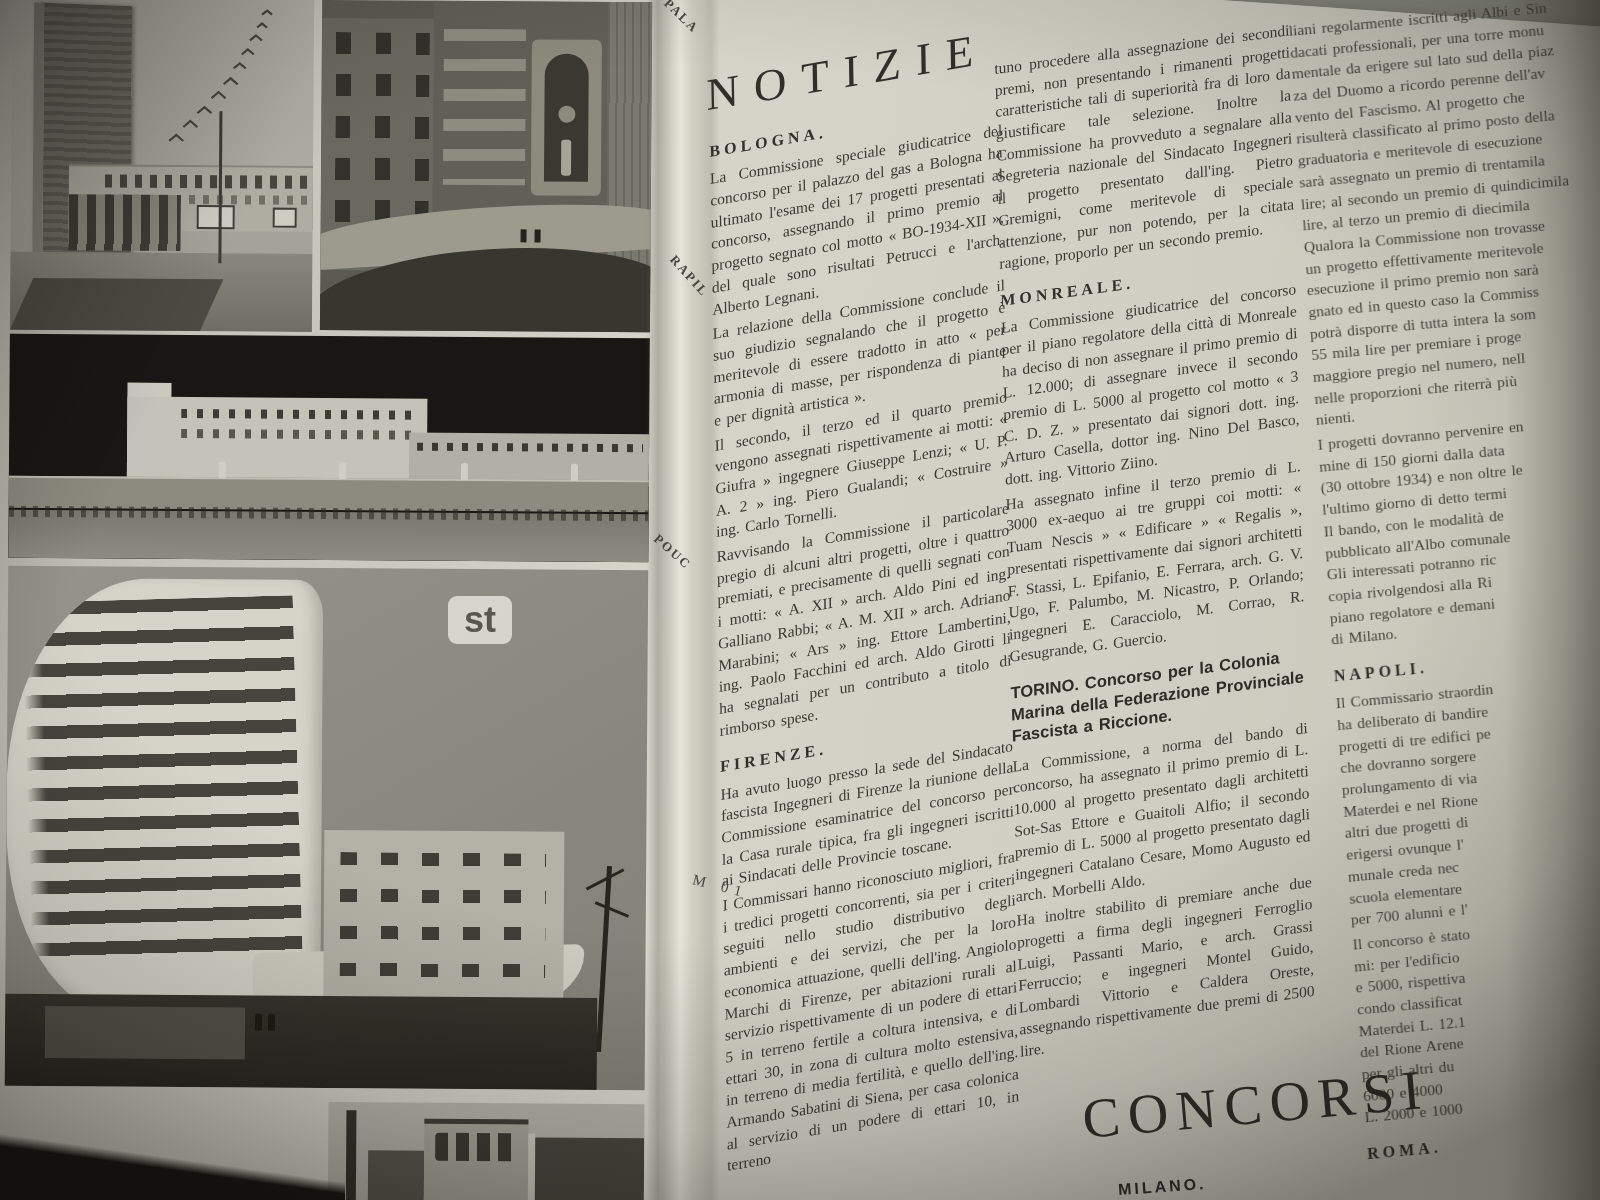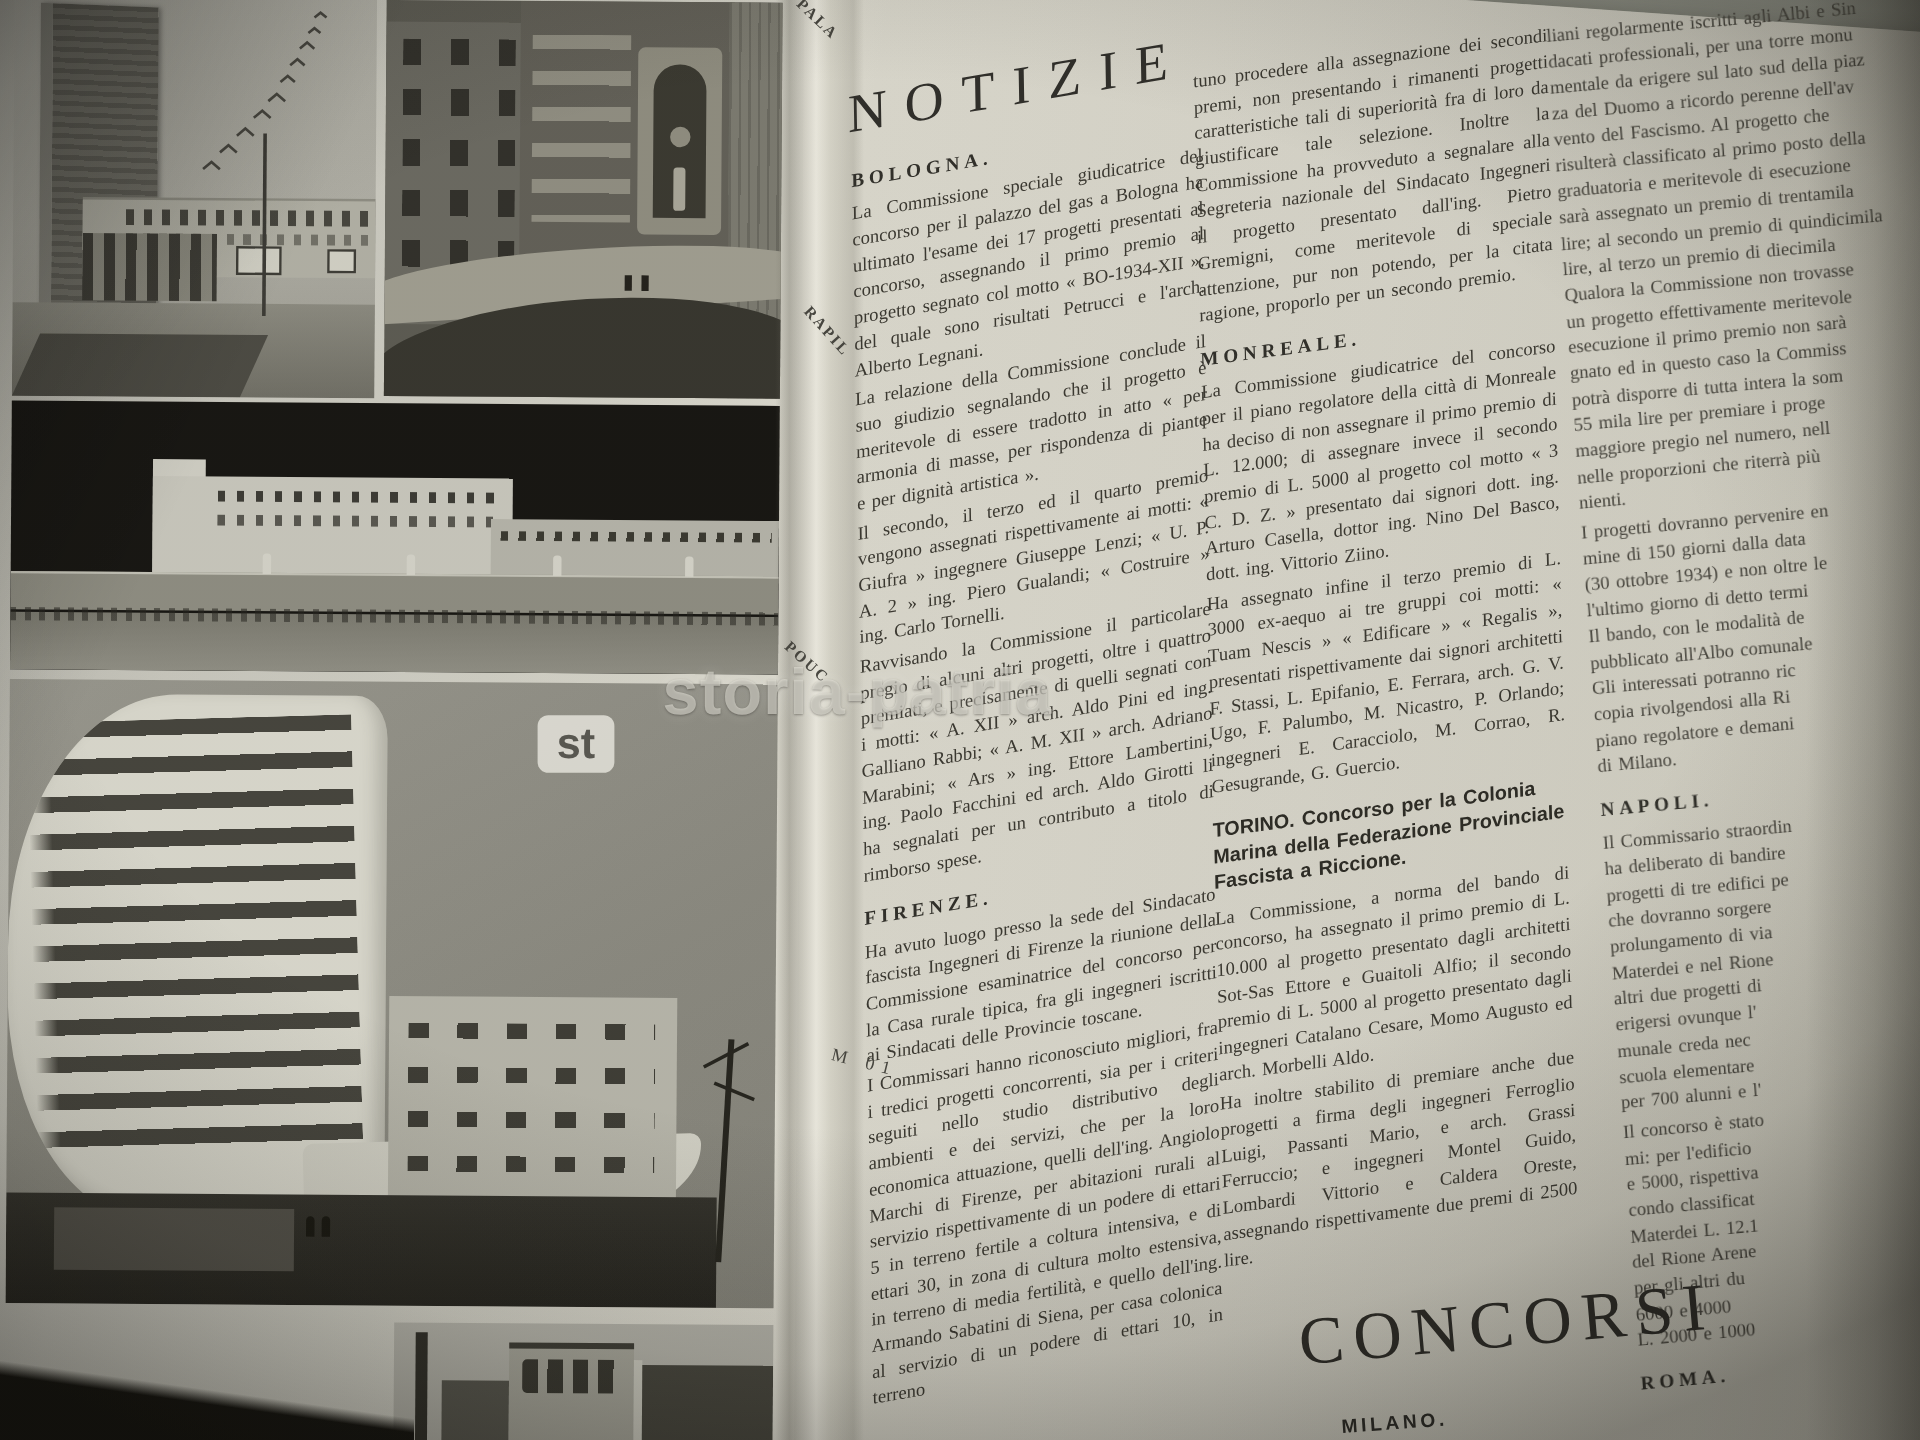--- a/index.html
+++ b/index.html
@@ -340,14 +340,13 @@
 per gli altri du
 6000 e 4000
 L. 2000 e 1000</p>
       <div class="sec-h">ROMA.</div>
     </div>
   </div>
 
   <div class="edge-curl"></div>
   <div class="vignette"></div>
   <div class="wm-badge">st</div>
-  <div class="watermark">storia-patria</div>
 </div>
 
 </body></html>

